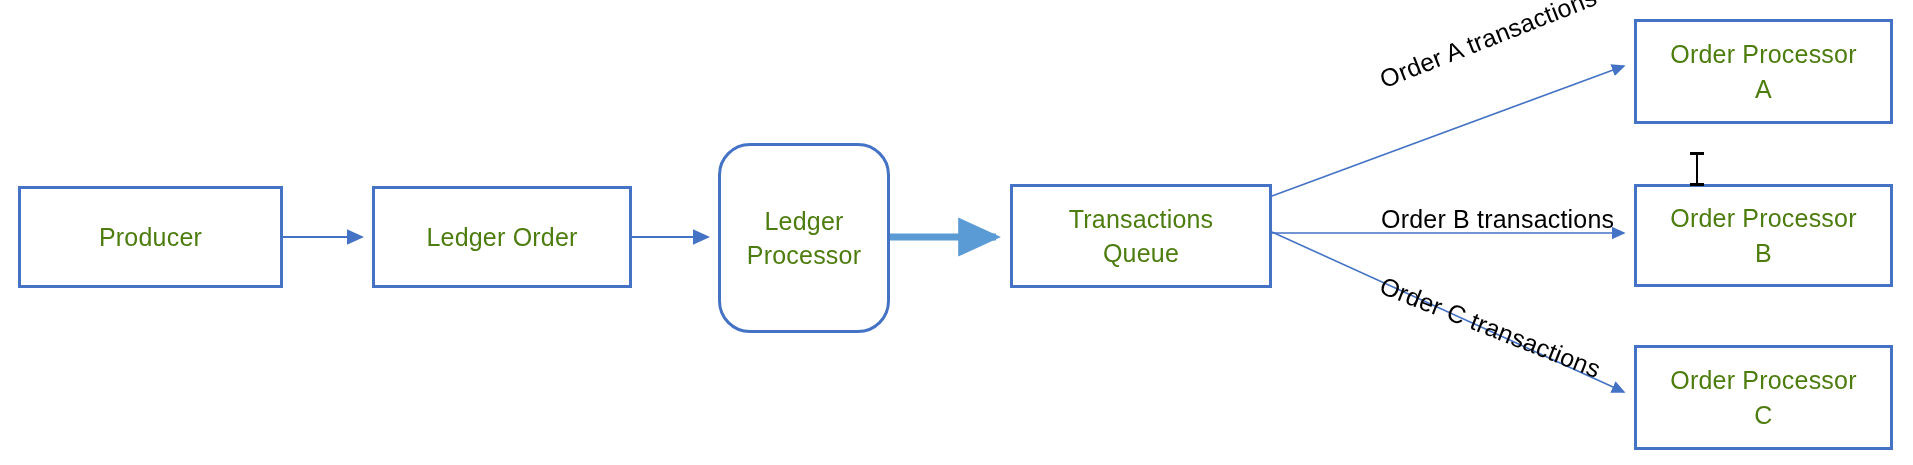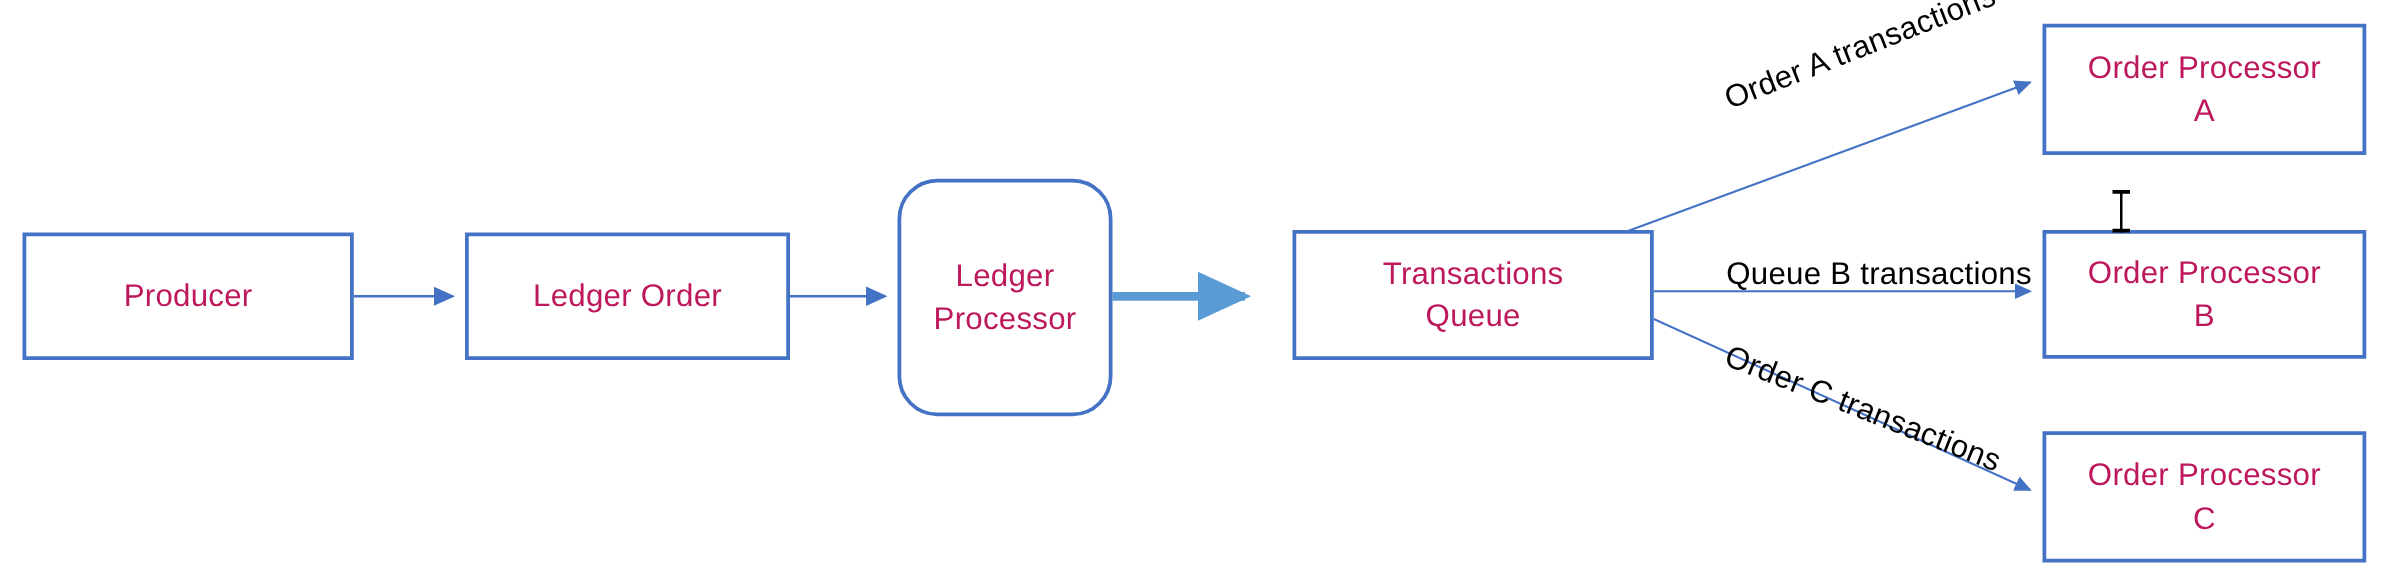--- a/index.html
+++ b/index.html
@@ -31,21 +31,21 @@
     background: #ffffff;
     display: flex;
     align-items: center;
     justify-content: center;
     text-align: center;
   }
   .node-label {
     font-family: "Liberation Sans", sans-serif;
     font-size: 25px;
     line-height: 1.38;
-    color: #be185d;
+    color: #4d7c0f;
     letter-spacing: 0.2px;
     white-space: pre-line;
     padding: 0 6px;
   }
   .edge-label {
     position: absolute;
     font-family: "Liberation Sans", sans-serif;
     font-size: 25px;
     color: #000000;
     white-space: nowrap;
@@ -126,21 +126,21 @@
 
   <div class="node" style="left:372px; top:186px; width:260px; height:102px;">
     <span class="node-label">Ledger Order</span>
   </div>
 
   <div class="node" style="left:718px; top:143px; width:172px; height:190px;border-radius:32px;">
     <span class="node-label">Ledger
 Processor</span>
   </div>
 
-  <div class="node" style="left:1010px; top:184px; width:289px; height:104px;margin-left:24px;">
+  <div class="node" style="left:1010px; top:184px; width:262px; height:104px;">
     <span class="node-label">Transactions
 Queue</span>
   </div>
 
   <div class="node" style="left:1634px; top:19px; width:259px; height:105px;">
     <span class="node-label">Order  Processor
 A</span>
   </div>
 
   <div class="node" style="left:1634px; top:184px; width:259px; height:103px;">
@@ -148,21 +148,21 @@
 B</span>
   </div>
 
   <div class="node" style="left:1634px; top:345px; width:259px; height:105px;">
     <span class="node-label">Order  Processor
 C</span>
   </div>
 
   <div class="edge-label rot-up" style="left:1381px; top:66px;">Order A transactions</div>
 
-  <div class="edge-label" style="left:1381px; top:205px;">Queue B transactions</div>
+  <div class="edge-label" style="left:1381px; top:205px;">Order B transactions</div>
 
   <div class="edge-label rot-down" style="left:1381px; top:270px;">Order C transactions</div>
 
   <div class="ibeam" style="left:1689px; top:152px;">
     <div class="cap-top"></div>
     <div class="stem"></div>
     <div class="cap-bot"></div>
   </div>
 
 </div>

